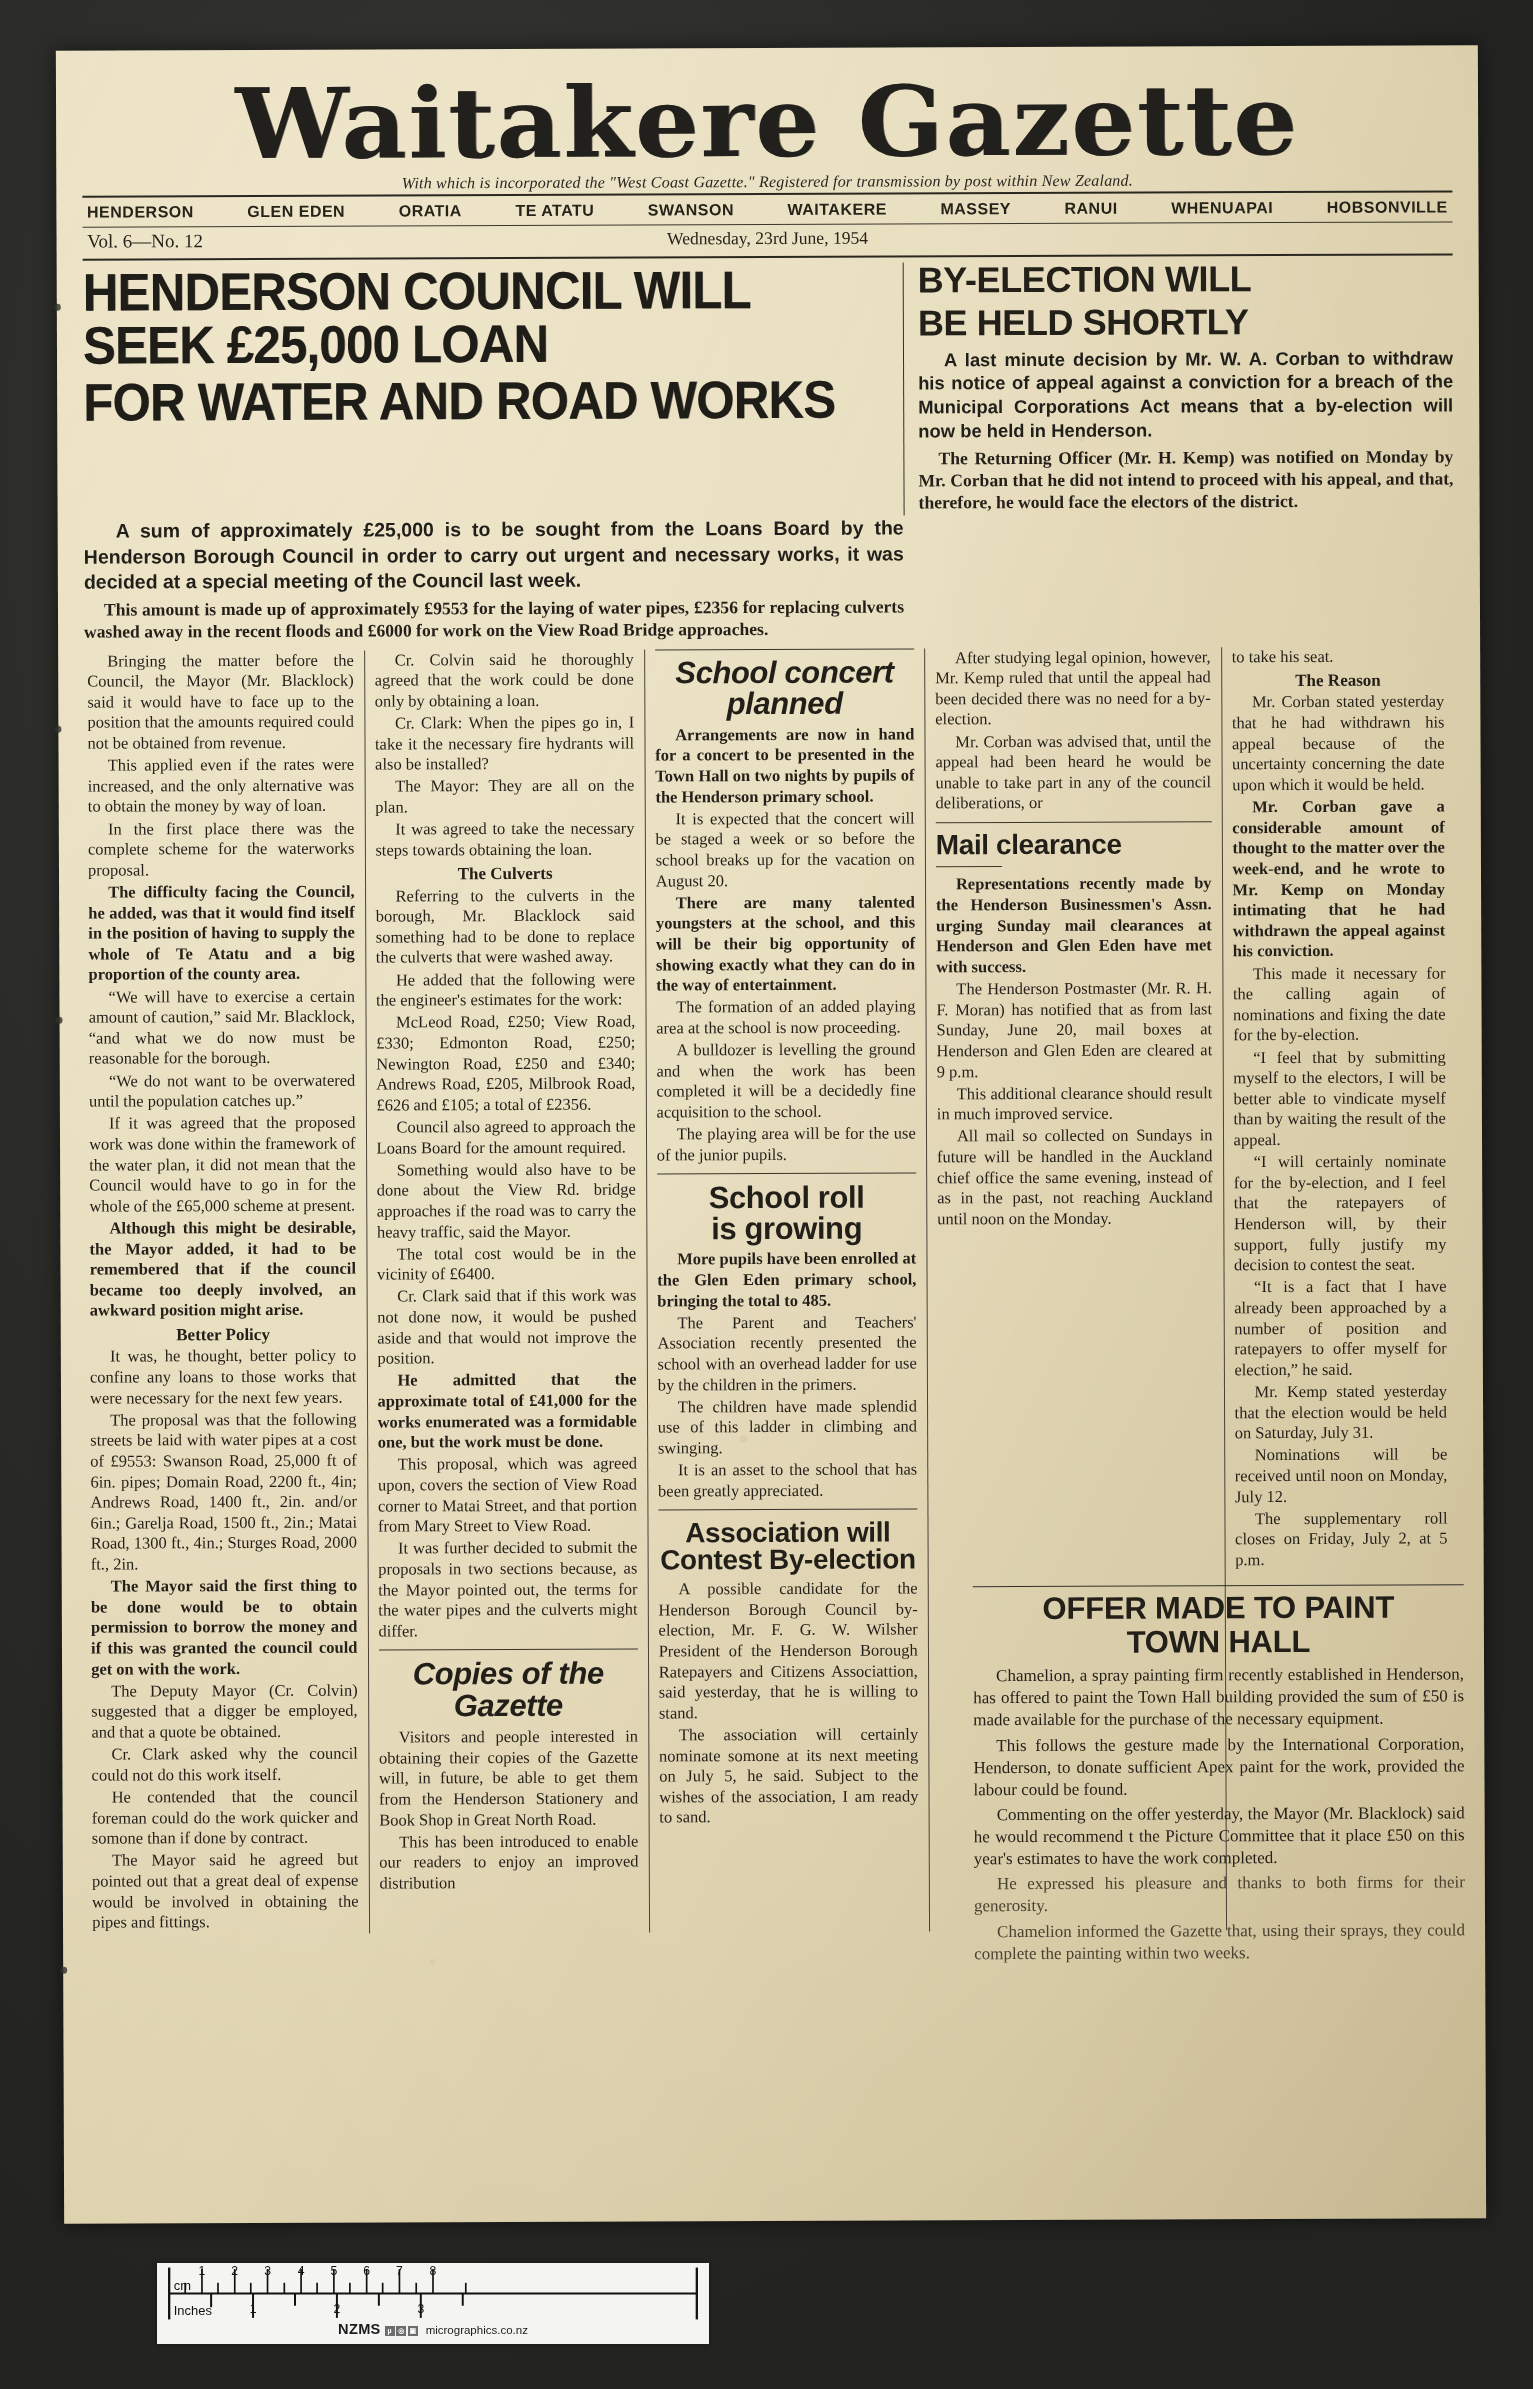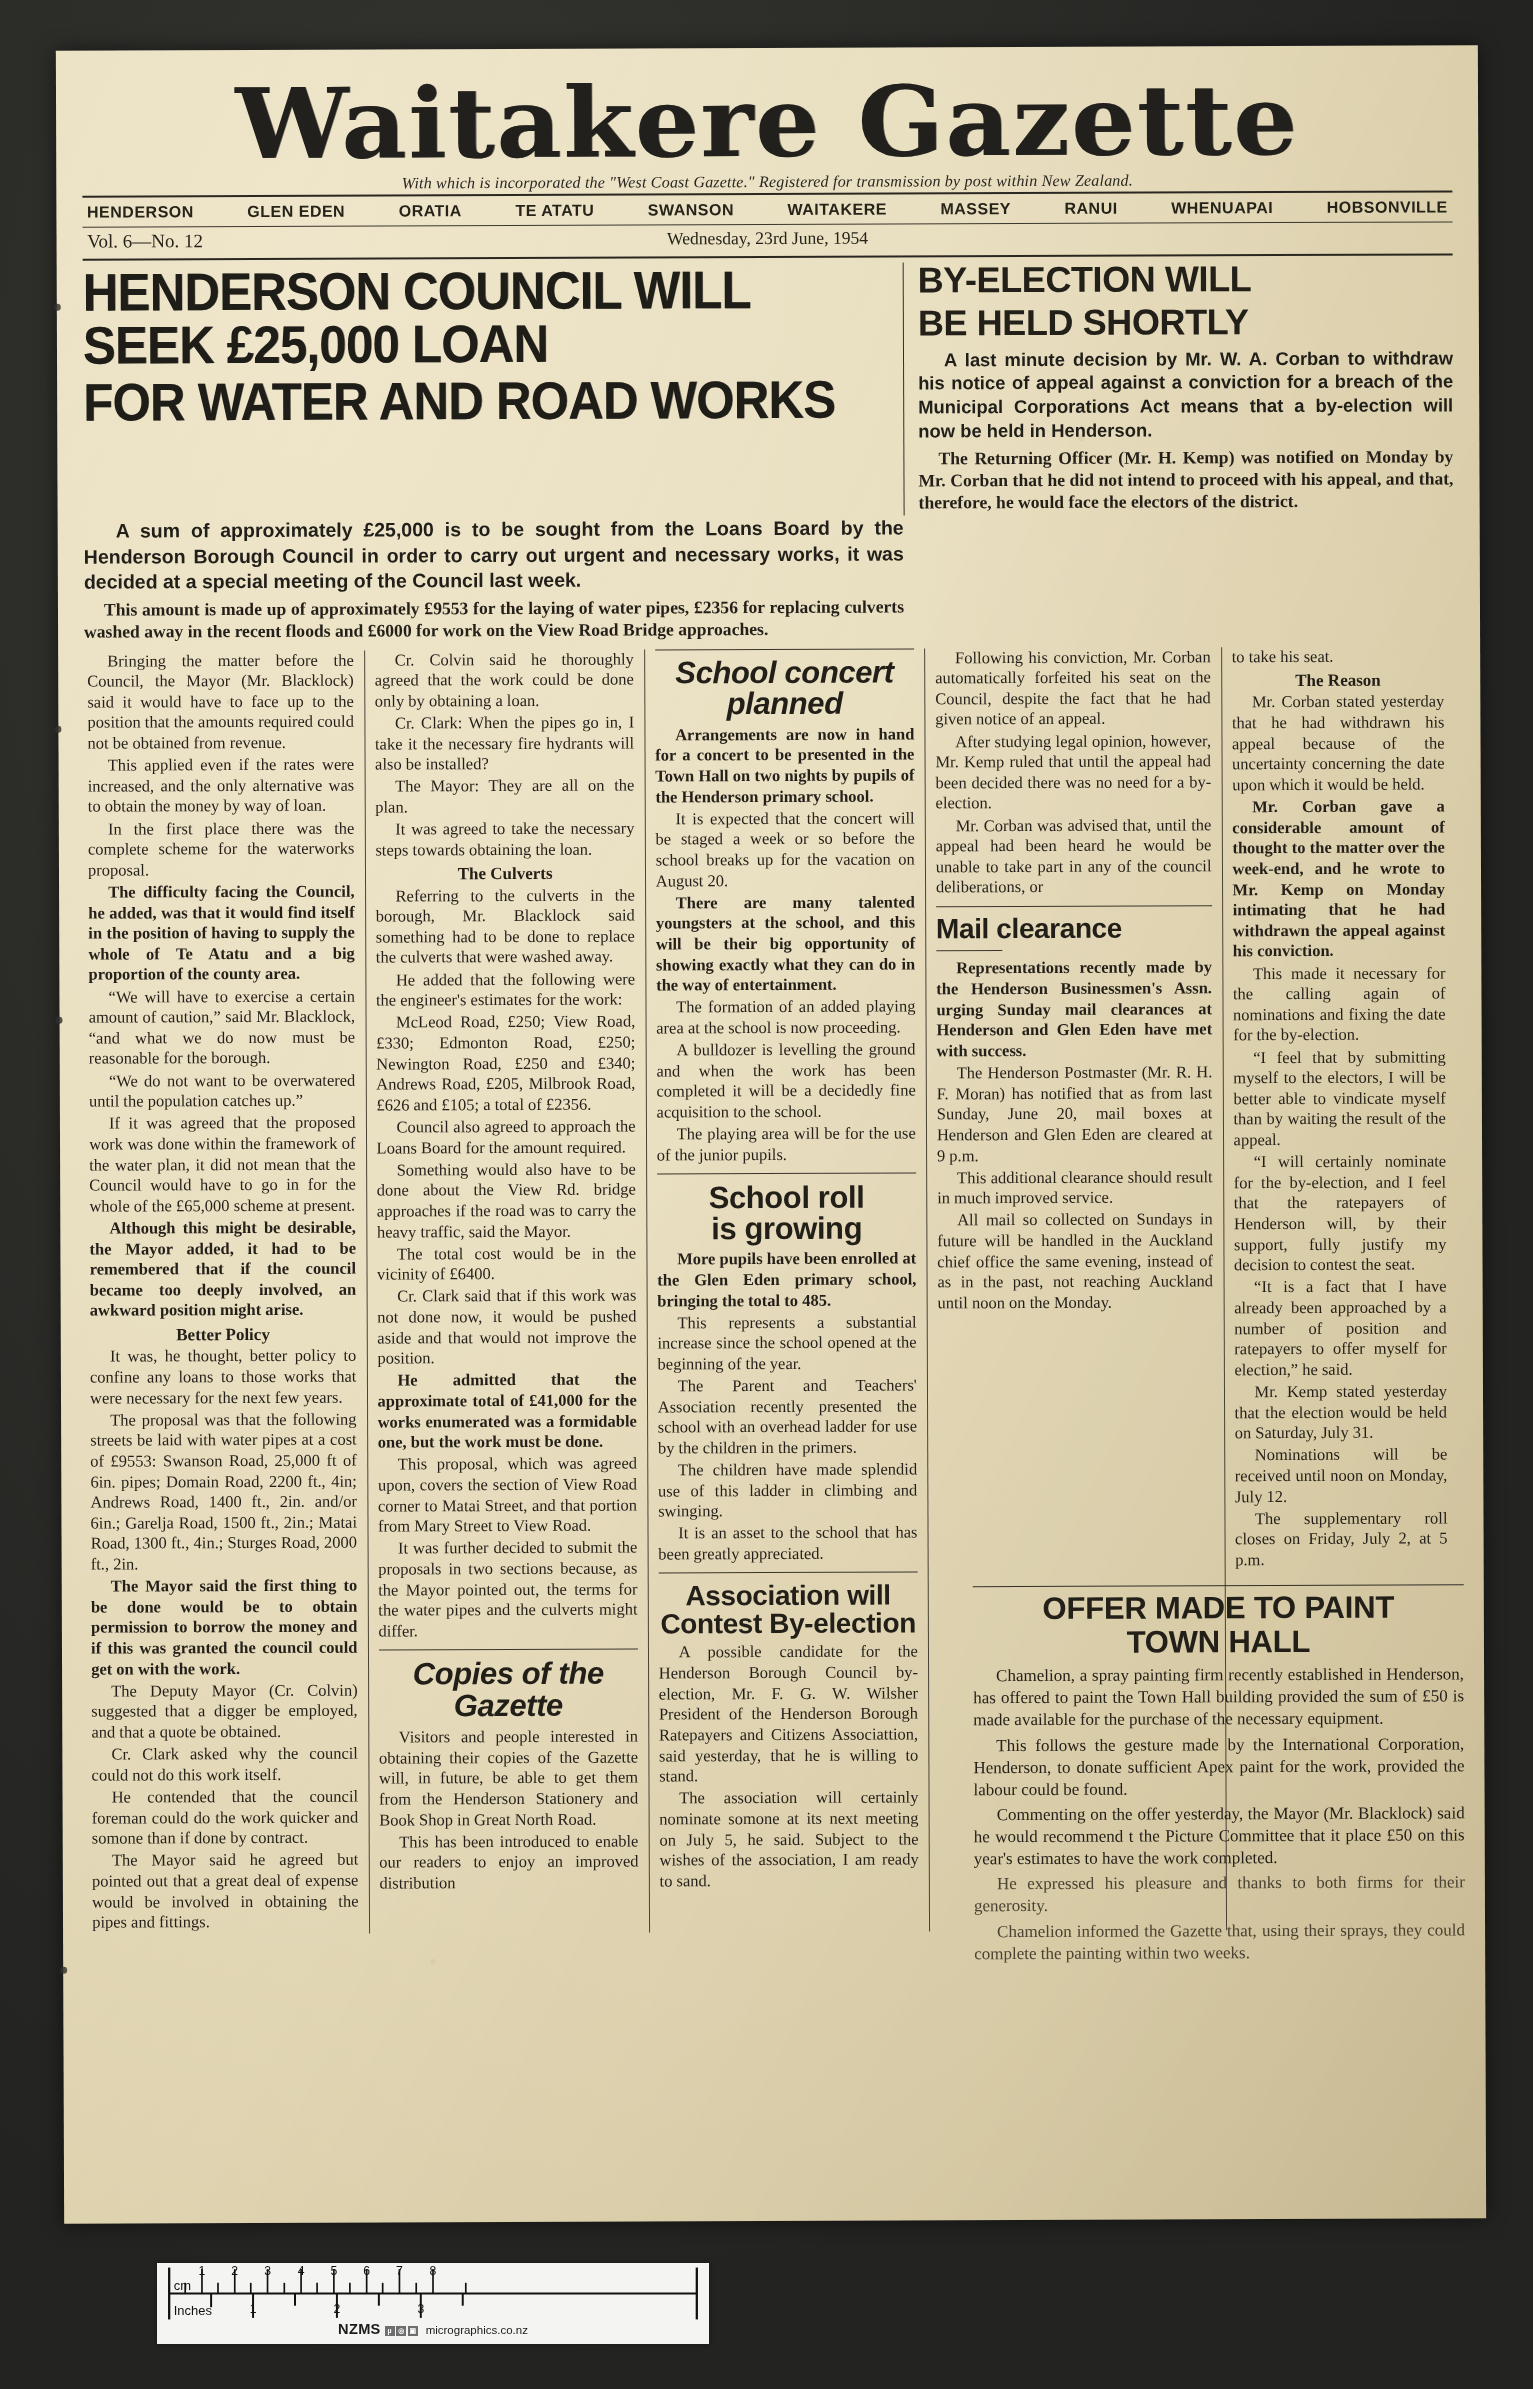--- a/index.html
+++ b/index.html
@@ -347,38 +347,36 @@
           <div class="body-para">The formation of an added playing area at the school is now proceeding.</div>
           <div class="body-para">A bulldozer is levelling the ground and when the work has been completed it will be a decidedly fine acquisition to the school.</div>
           <div class="body-para">The playing area will be for the use of the junior pupils.</div>
         </div>
 
       <div class="hairline"></div>
       <div class="kicker upright">School roll</div>
       <div class="kicker upright" style="margin-top:-6.1px;">is growing</div>
       <div id="roll-flow">
           <div class="body-para bold">More pupils have been enrolled at the Glen Eden primary school, bringing the total to 485.</div>
-          <div class="body-para">This represents a substantial increase since the school opened at the beginning of the year.</div>
           <div class="body-para">The Parent and Teachers' Association recently presented the school with an overhead ladder for use by the children in the primers.</div>
           <div class="body-para">The children have made splendid use of this ladder in climbing and swinging.</div>
           <div class="body-para">It is an asset to the school that has been greatly appreciated.</div>
         </div>
 
       <div class="hairline"></div>
       <div class="kicker upright small">Association will</div>
       <div class="kicker upright small" style="margin-top:-6.1px;">Contest By-election</div>
       <div id="assoc-flow">
           <div class="body-para">A possible candidate for the Henderson Borough Council by-election, Mr. F. G. W. Wilsher President of the Henderson Borough Ratepayers and Citizens Associattion, said yesterday, that he is willing to stand.</div>
           <div class="body-para">The association will certainly nominate somone at its next meeting on July 5, he said. Subject to the wishes of the association, I am ready to sand.</div>
         </div>
     </div>
 
     <div class="col" id="col4">
       <div id="bye-a-flow">
-          <div class="body-para">Following his conviction, Mr. Corban automatically forfeited his seat on the Council, despite the fact that he had given notice of an appeal.</div>
           <div class="body-para">After studying legal opinion, however, Mr. Kemp ruled that until the appeal had been decided there was no need for a by-election.</div>
           <div class="body-para">Mr. Corban was advised that, until the appeal had been heard he would be unable to take part in any of the council deliberations, or</div>
         </div>
       <div class="hairline"></div>
       <div class="kicker upright" style="font-size:28px;text-align:left;">Mail clearance</div>
       <div class="shortrule" style="margin-left:0;"></div>
       <div id="mail-flow">
           <div class="body-para bold">Representations recently made by the Henderson Businessmen's Assn. urging Sunday mail clearances at Henderson and Glen Eden have met with success.</div>
           <div class="body-para">The Henderson Postmaster (Mr. R. H. F. Moran) has notified that as from last Sunday, June 20, mail boxes at Henderson and Glen Eden are cleared at 9 p.m.</div>
           <div class="body-para">This additional clearance should result in much improved service.</div>

